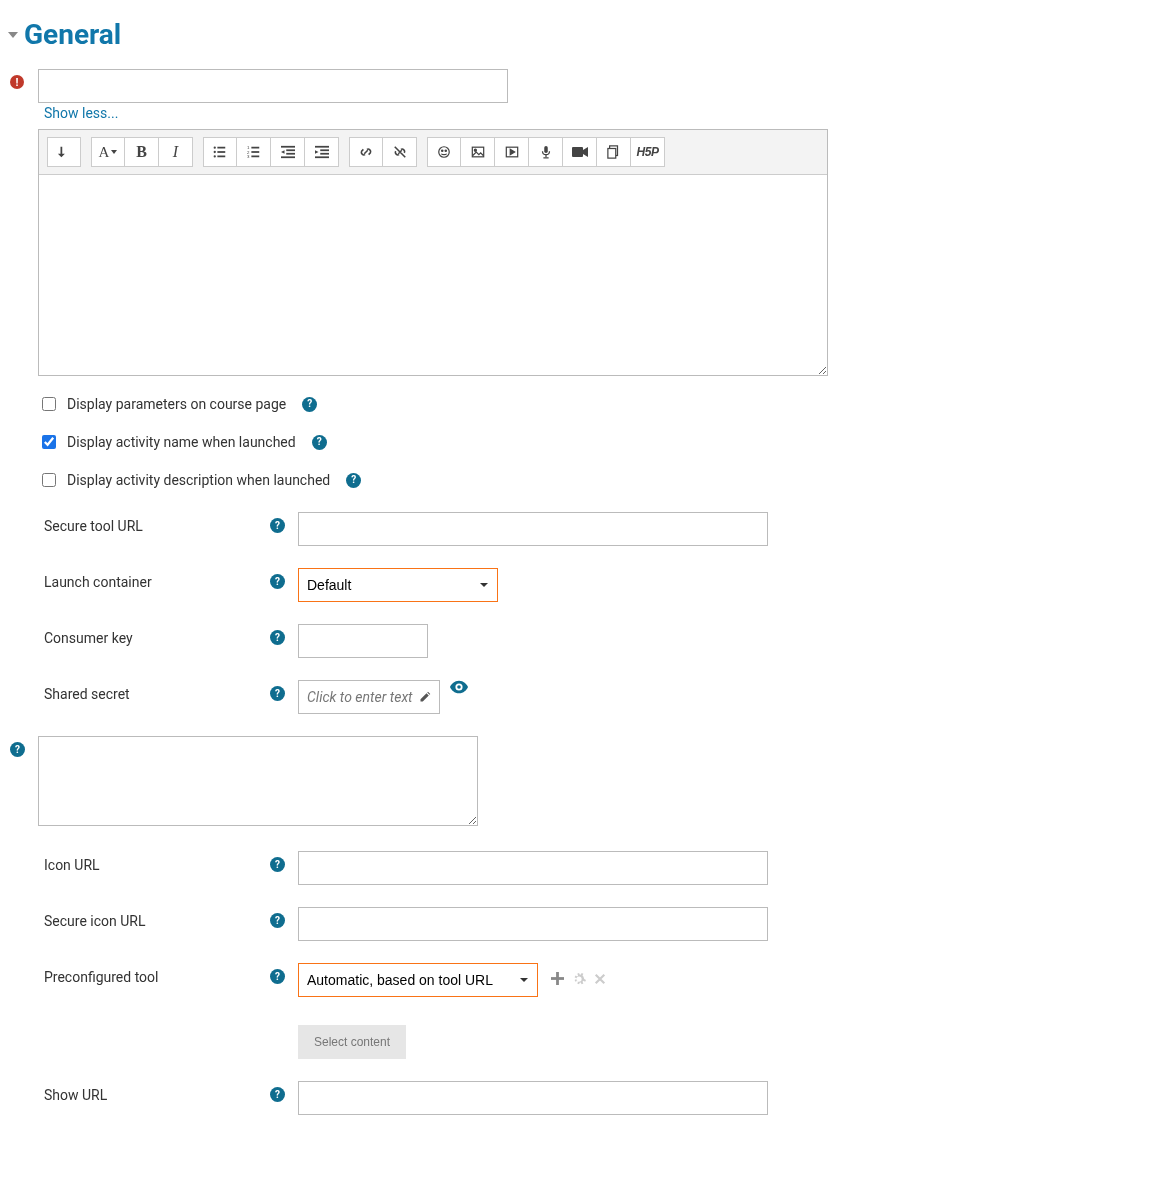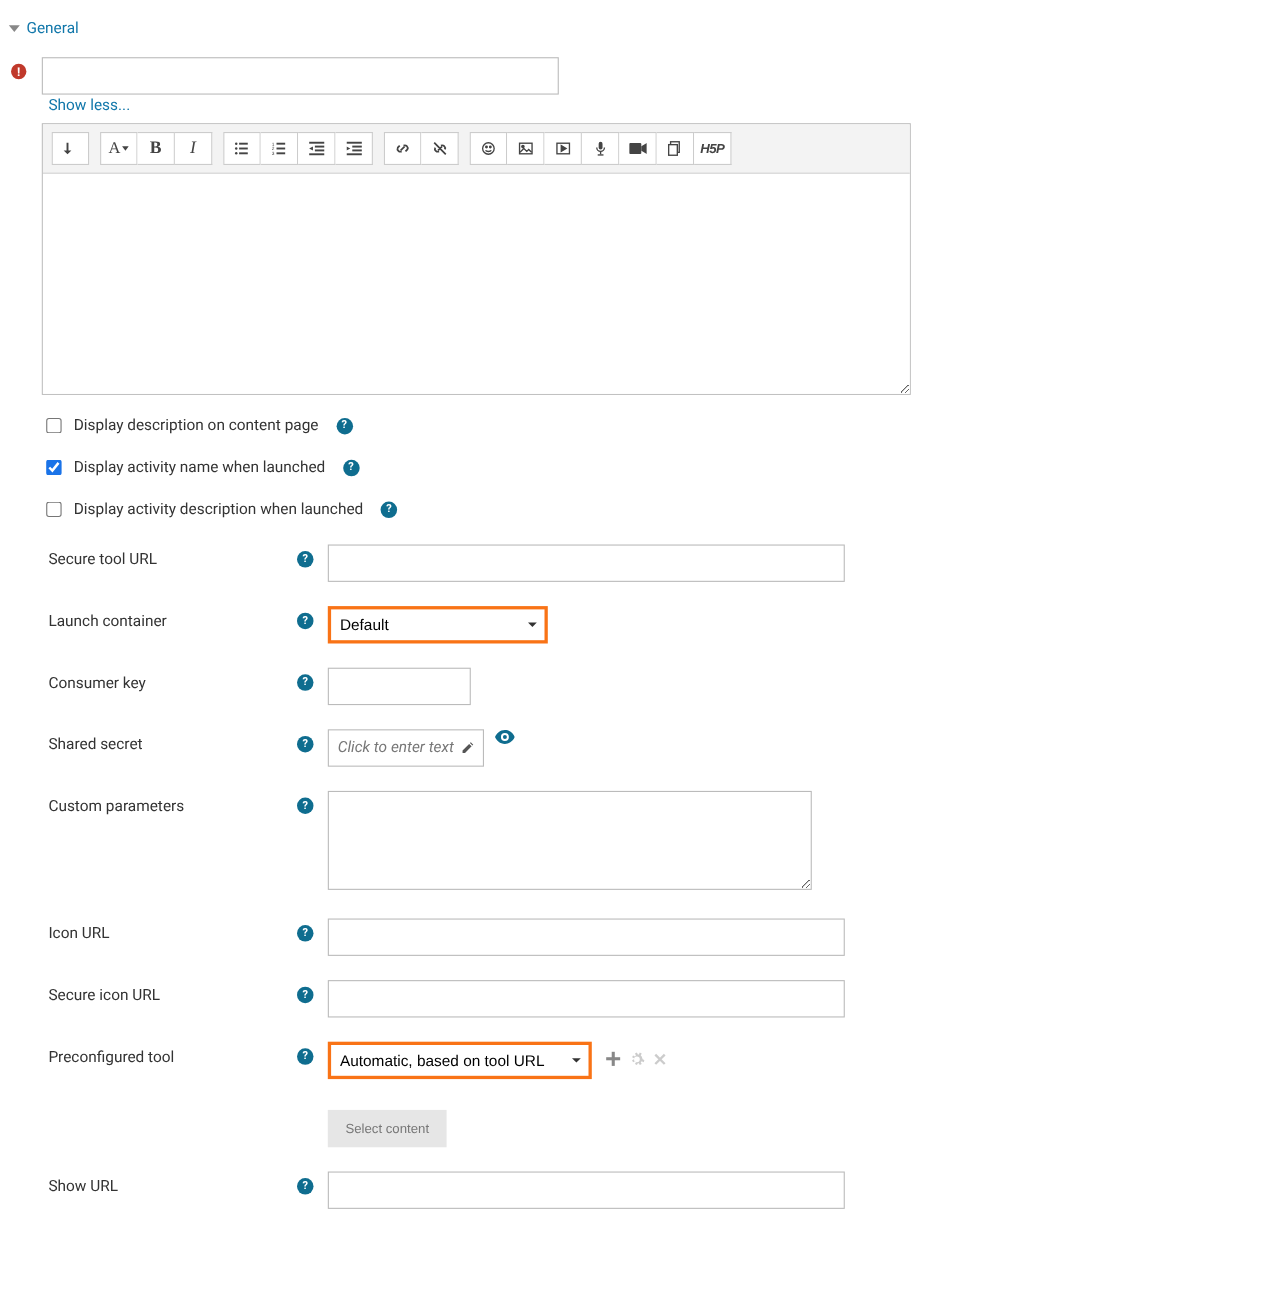--- a/index.html
+++ b/index.html
@@ -12,23 +12,23 @@
     background: #fff;
   }
   .section-header {
     display: flex;
     align-items: center;
     gap: 6px;
     margin-bottom: 18px;
     cursor: pointer;
   }
   .section-title {
-    font-size: 14px;
+    font-size: 28px;
     color: #1177aa;
-    font-weight: 400;
+    font-weight: 700;
   }
   .caret-icon {
     width: 0; height: 0;
     border-top: 5px solid transparent;
     border-bottom: 5px solid transparent;
     border-left: 6px solid #888;
     transform: rotate(90deg);
     margin-right: 2px;
   }
   .form-group {
@@ -89,21 +89,21 @@
     height: 34px;
     padding: 4px 8px;
     border: 1px solid #bbb;
     font-size: 14px;
   }
   .txt-lg { width: 470px; }
   .txt-sm { width: 130px; }
   select.sel {
     height: 34px;
     padding: 4px 24px 4px 8px;
-    border: 3px solid #f97316;
+    border: 1px solid #f97316;
     font-size: 14px;
     background: #fff;
     appearance: none;
     position: relative;
   }
   .select-wrap { position: relative; display: inline-block; }
   .select-wrap::after {
     content: "";
     position: absolute;
     right: 10px; top: 50%;
@@ -356,21 +356,21 @@
           <button class="tb-btn">
               <span class="h5p">H5P</span>
             </button>
         </div>
       </div>
       <div class="editor-body" contenteditable="true" style=""></div>
     </div>
 
     <div class="checkbox-row">
       <input type="checkbox" style="">
-      <span>Display description on content page</span>
+      <span>Display parameters on course page</span>
       <span class="help-icon inline">?</span>
     </div>
     <div class="checkbox-row">
       <input type="checkbox" checked="" style="">
       <span>Display activity name when launched</span>
       <span class="help-icon inline">?</span>
     </div>
     <div class="checkbox-row">
       <input type="checkbox" style="">
       <span>Display activity description when launched</span>
@@ -440,23 +440,20 @@
         <svg width="18" height="14" viewBox="0 0 20 14" fill="#0f6d8f">
             <path d="M10 0C5 0 1.5 3.5 0 7c1.5 3.5 5 7 10 7s8.5-3.5 10-7c-1.5-3.5-5-7-10-7zm0 11a4 4 0 110-8 4 4 0 010 8z"></path>
             <circle cx="10" cy="7" r="2"></circle>
           </svg>
       </span>
     </div>
   </div>
 </div>
 
 <div class="form-group">
-  <div class="label-col">
-      <span class="label-text">Custom parameters</span>
-    </div>
   <div class="req-col">
       <span class="help-icon">?</span>
     </div>
   <div class="field-col">
     <textarea class="ta" style="width: 440px; height: 90px;"></textarea>
   </div>
 </div>
 
 <div class="form-group">
   <div class="label-col">

